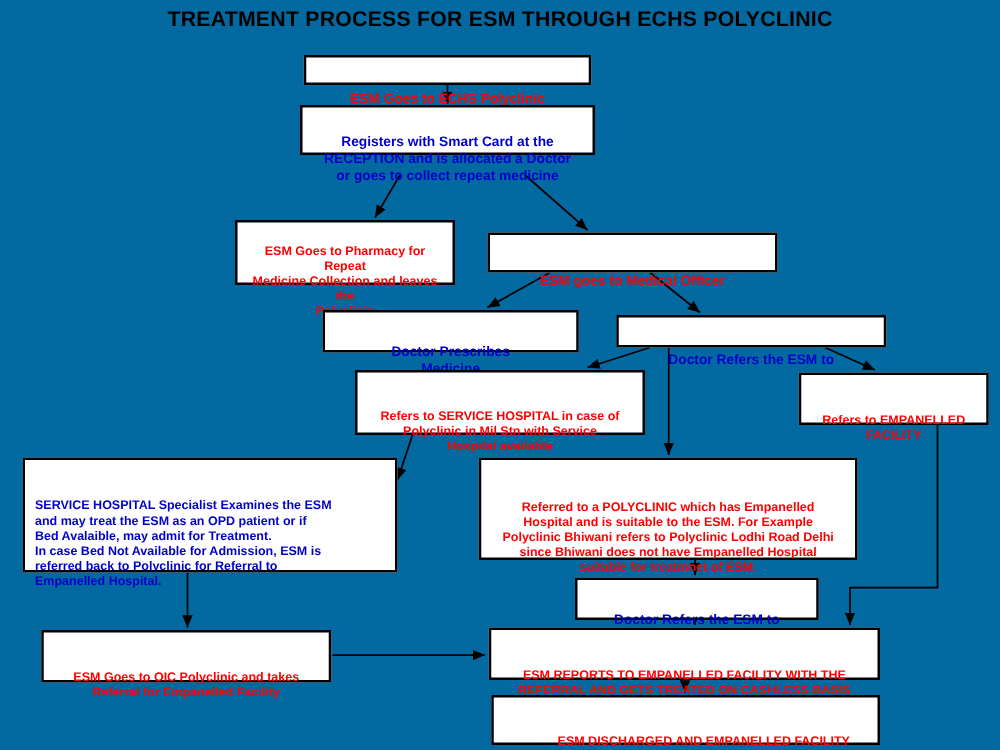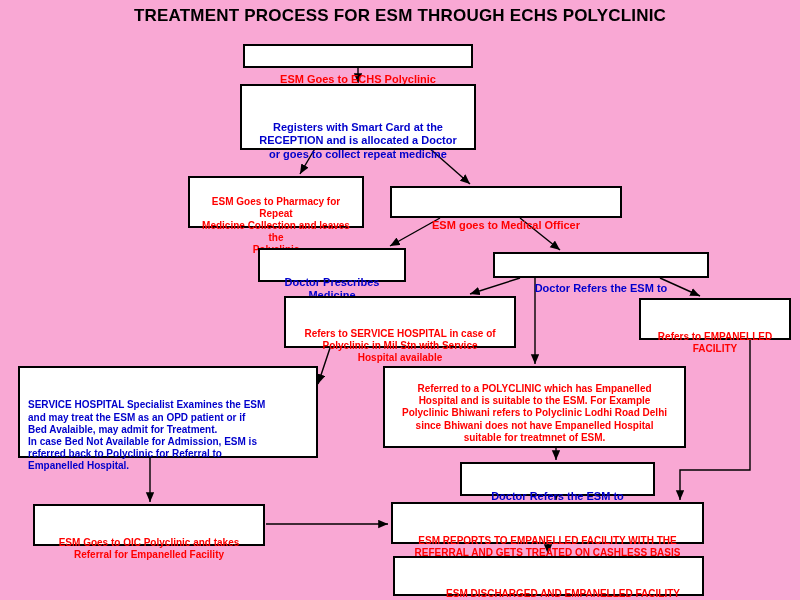--- a/index.html
+++ b/index.html
@@ -7,21 +7,21 @@
     padding: 0;
     background: #ffffff;
   }
   body {
     font-family: "Liberation Sans", sans-serif;
   }
   #page {
     position: relative;
     width: 800px;
     height: 600px;
-    background: #f9a8d4;
+    background: #0369a1;
     overflow: hidden;
   }
   #title {
     position: absolute;
     left: 0;
     top: 6px;
     width: 800px;
     text-align: center;
     font-size: 17px;
     font-weight: bold;
@@ -97,37 +97,37 @@
       <path d="M750,340 L750,470 L680,470 L680,500"></path>
 
       <path d="M548,544 L548,554"></path>
     </g>
   </svg>
 
   <div class="node red" style="left:243px; top:44px; width:230px; height:24px; font-size:11px;">
     <span>ESM Goes to ECHS Polyclinic</span>
   </div>
 
-  <div class="node blue" style="left:240px; top:84px; width:236px; height:66px; font-size:11px;">
+  <div class="node blue" style="left:240px; top:84px; width:236px; height:40px; font-size:11px;">
     <span>Registers with  Smart Card at the
 RECEPTION and is allocated a Doctor
 or goes to collect repeat medicine</span>
   </div>
 
   <div class="node red" style="left:188px; top:176px; width:176px; height:52px; font-size:10px;">
     <span>ESM Goes to Pharmacy for Repeat
 Medicine Collection and leaves the
 Polyclinic</span>
   </div>
 
   <div class="node red" style="left:390px; top:186px; width:232px; height:32px; font-size:11px;">
     <span>ESM goes to Medical Officer</span>
   </div>
 
-  <div class="node blue" style="left:258px; top:248px; width:148px; height:34px; font-size:11px;">
+  <div class="node blue" style="left:258px; top:248px; width:205px; height:34px; font-size:11px;">
     <span>Doctor Prescribes
 Medicine</span>
   </div>
 
   <div class="node blue" style="left:493px; top:252px; width:216px; height:26px; font-size:11px;">
     <span>Doctor Refers the  ESM to</span>
   </div>
 
   <div class="node red" style="left:284px; top:296px; width:232px; height:52px; font-size:10px;">
     <span>Refers to SERVICE HOSPITAL in case of
@@ -142,21 +142,21 @@
 
   <div class="node blue" style="left:18px; top:366px; width:300px; height:92px; font-size:10px; justify-content:flex-start; text-align:left; padding-left:8px;">
     <span style="text-align:left;">SERVICE HOSPITAL Specialist Examines the ESM
 and may treat the ESM as an OPD patient or if
 Bed Avalaible, may admit for Treatment.
 In case Bed Not Available for Admission, ESM is
 referred back to Polyclinic for Referral to
 Empanelled Hospital.</span>
   </div>
 
-  <div class="node red" style="left:383px; top:366px; width:303px; height:82px; font-size:10px;align-items:flex-end;">
+  <div class="node red" style="left:383px; top:366px; width:303px; height:82px; font-size:10px;">
     <span class="ital-wrap">Referred to a POLYCLINIC which has Empanelled
 Hospital  and is suitable to the ESM. For Example
 Polyclinic Bhiwani refers to Polyclinic Lodhi Road Delhi
 since Bhiwani does not have  Empanelled Hospital
 suitable for treatmnet of ESM.</span>
   </div>
 
   <div class="node blue" style="left:460px; top:462px; width:195px; height:34px; font-size:11px;">
     <span>Doctor Refers the  ESM to
 Empanelled Facility</span>

